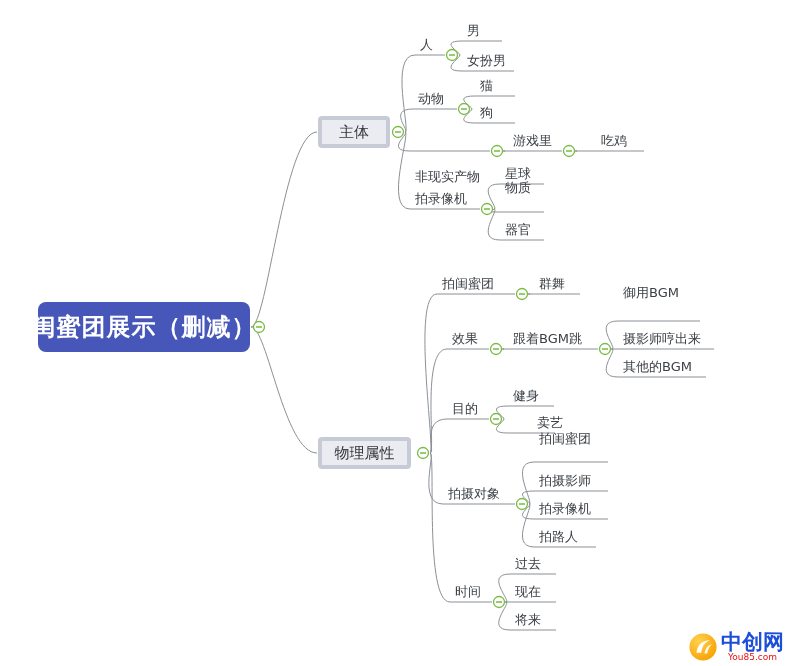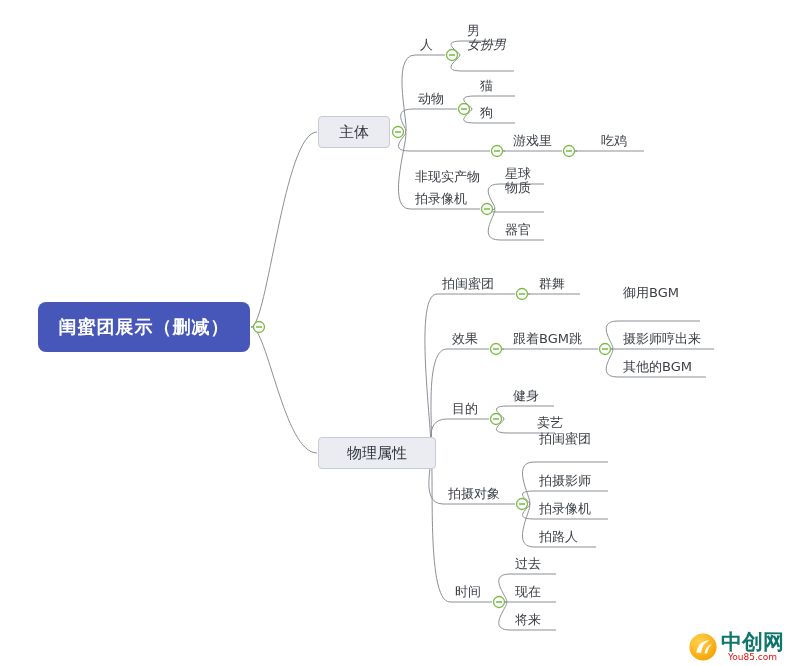--- a/index.html
+++ b/index.html
@@ -7,25 +7,25 @@
   #stage{position:relative;width:792px;height:666px;background:#ffffff;overflow:hidden;}
   #wires{position:absolute;left:0;top:0;}
   #nodes{position:absolute;left:0;top:0;width:792px;height:666px;}
   .node-label{
     position:absolute;white-space:nowrap;color:#3c4046;
     font-size:13px;height:18px;line-height:18px;cursor:default;
   }
   .node-box{
     position:absolute;display:flex;align-items:center;justify-content:center;
     border-radius:4px;font-size:15px;color:#33363c;white-space:nowrap;
-    box-sizing:border-box;border:1px solid #a3a3a3;background:#eaecf2;
+    box-sizing:border-box;border:4px solid #a3a3a3;background:#eaecf2;
   }
   .node-root{
     position:absolute;display:flex;align-items:center;justify-content:center;
-    border-radius:8px;font-size:18px;font-weight:bold;color:#fff;
+    border-radius:8px;font-size:24px;font-weight:bold;color:#fff;
     letter-spacing:1px;white-space:nowrap;
   }
   .watermark{position:absolute;right:8px;bottom:4px;display:flex;align-items:center;gap:3px;}
   .wm-text{display:flex;flex-direction:column;align-items:center;line-height:1;}
   .wm-brand{font-size:21px;font-weight:bold;}
   .wm-domain{font-size:9px;margin-top:0;}
 </style>
 </head>
 <body>
 
@@ -152,32 +152,32 @@
       <g>
         <circle cx="259" cy="327" r="5.5" fill="#ffffff" stroke="#77bb41" stroke-width="1.3"></circle>
         <line x1="256" y1="327" x2="262" y2="327" stroke="#77bb41" stroke-width="1.5"></line>
       </g>
     </svg>
   <div id="nodes">
       <div class="node-root" style="left: 38px; top: 302px; width: 212px; height: 50px; background: rgb(70, 86, 185); color: rgb(255, 255, 255);">闺蜜团展示（删减）</div>
       <div class="node-box" style="left: 318px; top: 116px; width: 72px; height: 32px; background: rgb(234, 236, 242); border-color: rgb(198, 203, 214);">主体</div>
       <div class="node-label" style="left: 420px; top: 36px;">人</div>
       <div class="node-label" style="left: 467px; top: 22px;">男</div>
-      <div class="node-label" style="left: 467px; top: 36px; font-style: italic;">女扮男</div>
+      <div class="node-label" style="left: 467px; top: 52px;">女扮男</div>
       <div class="node-label" style="left: 418px; top: 90px;">动物</div>
       <div class="node-label" style="left: 480px; top: 77px;">猫</div>
       <div class="node-label" style="left: 480px; top: 104px;">狗</div>
       <div class="node-label" style="left: 415px; top: 132px; margin-top: 36px;">非现实产物</div>
       <div class="node-label" style="left: 513px; top: 132px;">游戏里</div>
       <div class="node-label" style="left: 585px; top: 132px; margin-left: 16px;">吃鸡</div>
       <div class="node-label" style="left: 415px; top: 190px;">拍录像机</div>
       <div class="node-label" style="left: 505px; top: 165px;">星球</div>
       <div class="node-label" style="left: 505px; top: 179px; font-family: Liberation Serif, serif;">物质</div>
       <div class="node-label" style="left: 505px; top: 221px;">器官</div>
-      <div class="node-box" style="left: 318px; top: 437px; width: 118px; height: 32px; background: rgb(234, 236, 242); border-color: rgb(198, 203, 214);">物理属性</div>
+      <div class="node-box" style="left: 318px; top: 437px; width: 93px; height: 32px; background: rgb(234, 236, 242); border-color: rgb(198, 203, 214);">物理属性</div>
       <div class="node-label" style="left: 442px; top: 275px;">拍闺蜜团</div>
       <div class="node-label" style="left: 539px; top: 275px;">群舞</div>
       <div class="node-label" style="left: 452px; top: 330px;">效果</div>
       <div class="node-label" style="left: 513px; top: 330px;">跟着BGM跳</div>
       <div class="node-label" style="left: 623px; top: 284px;">御用BGM</div>
       <div class="node-label" style="left: 623px; top: 330px;">摄影师哼出来</div>
       <div class="node-label" style="left: 623px; top: 358px;">其他的BGM</div>
       <div class="node-label" style="left: 452px; top: 400px;">目的</div>
       <div class="node-label" style="left: 513px; top: 387px;">健身</div>
       <div class="node-label" style="left: 537px; top: 414px;">卖艺</div>
@@ -198,17 +198,17 @@
         <radialGradient id="lg" cx="35%" cy="30%" r="80%">
           <stop offset="0%" stop-color="#ffd24d"></stop>
           <stop offset="100%" stop-color="#f79f00"></stop>
         </radialGradient>
       </defs>
       <circle cx="16" cy="16" r="14.5" fill="url(#lg)"></circle>
       <path d="M9 22 Q10.5 9.5 23.5 8.5 Q15 12 14 22 Z" fill="#ffffff"></path>
       <path d="M17.5 23 Q19 14.5 25.5 13 Q21 17 20.5 23 Z" fill="#ffffff" opacity="0.92"></path>
     </svg>
     <div class="wm-text">
-      <div class="wm-brand" style="color: #0f766e;">中创网</div>
+      <div class="wm-brand" style="color: #1d4ed8;">中创网</div>
       <div class="wm-domain" style="color: rgb(232, 17, 14);">You85.com</div>
     </div>
   </div>
 </div>
 
 </body></html>

